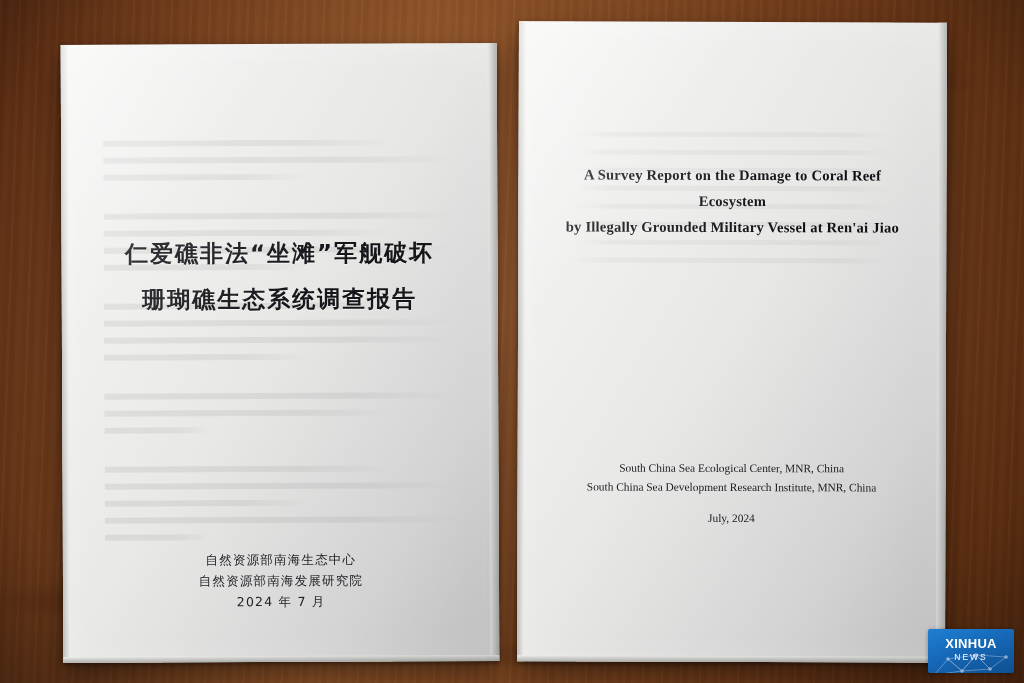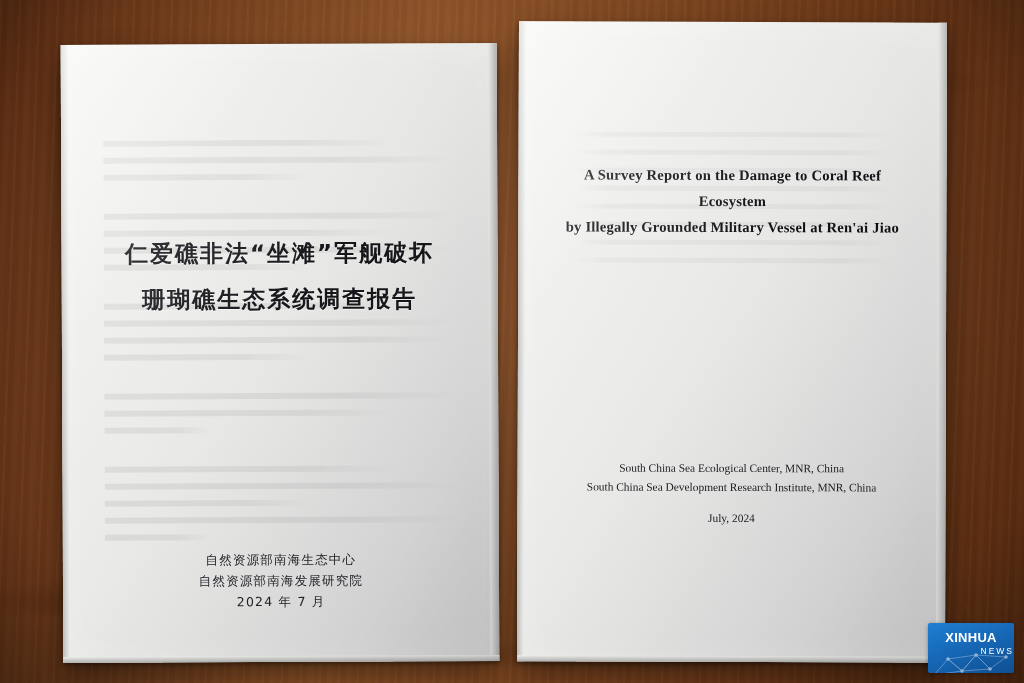--- a/index.html
+++ b/index.html
@@ -195,21 +195,21 @@
     font-family: "Liberation Serif", serif;
     font-size: 11.4px;
   }
 
   
   .watermark {
     position: absolute;
     right: 10px;
     bottom: 10px;
     width: 86px;
-    height: 50px;
+    height: 44px;
     background: linear-gradient(160deg, #1f7fd4 0%, #1667b5 48%, #0f4f92 100%);
     border-radius: 2px;
     overflow: hidden;
     box-shadow: 0 1px 4px rgba(0,0,0,0.35);
   }
   .watermark .wm-net {
     position: absolute;
     left: 0; right: 0; bottom: -6px;
     height: 34px;
     opacity: 0.55;
@@ -222,21 +222,21 @@
     color: #ffffff;
     font-family: "Liberation Sans", sans-serif;
     font-weight: bold;
     font-size: 13px;
     letter-spacing: 0.3px;
   }
   .watermark .wm-sub {
     position: absolute;
     left: 0; right: 0;
     top: 23px;
-    text-align: right;
+    text-align: center;
     color: #ffffff;
     font-family: "Liberation Sans", sans-serif;
     font-size: 8.5px;
     letter-spacing: 2px;
   }
 </style>
 </head>
 <body>
 
 <div class="scene">

